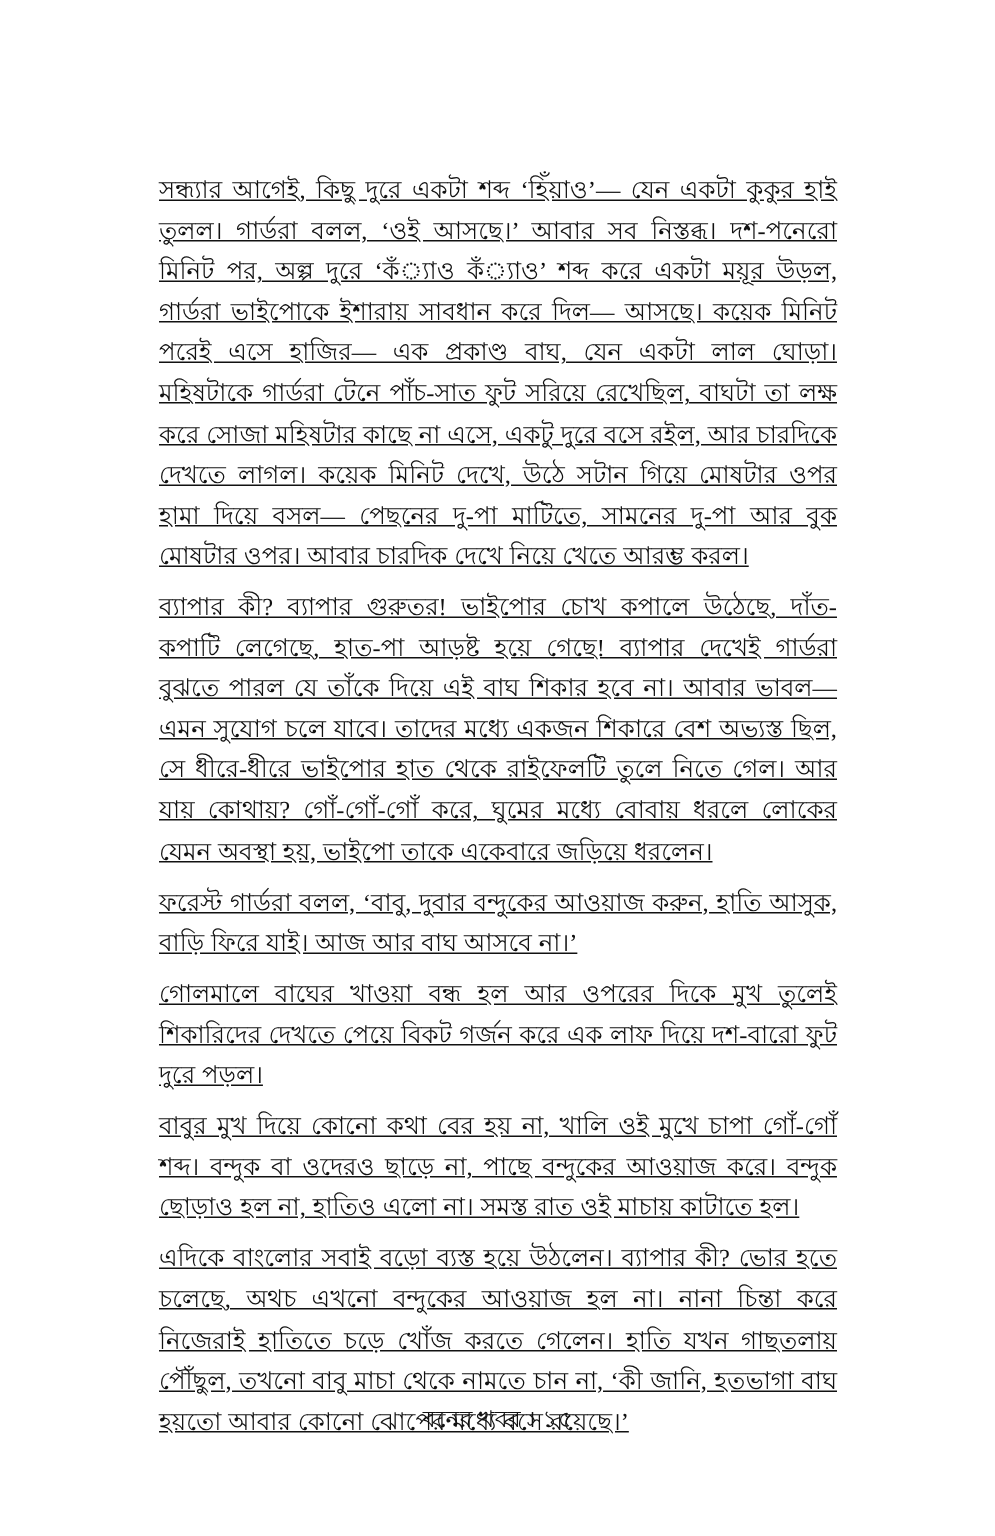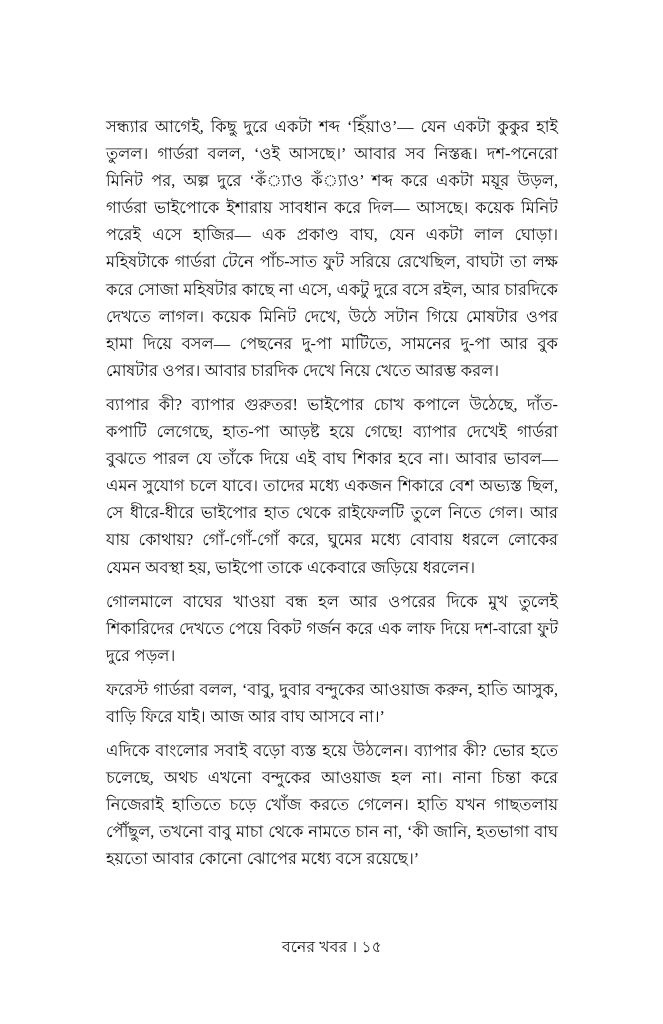--- a/index.html
+++ b/index.html
@@ -24,20 +24,21 @@
   .para {
     margin: 0 0 7px 0;
     font-size: 16.3px;
     line-height: 27.1px;
     color: #111111;
     text-align: justify;
     text-justify: inter-word;
     word-spacing: 0.5px;
     -webkit-font-feature-settings: "kern" 1;
     font-feature-settings: "kern" 1;
+    text-decoration: underline;
   }
   .para.indent {
     text-indent: 7px;
   }
   .footer {
     position: absolute;
     left: 106px;
     top: 936px;
     width: 452px;
     text-align: center;
@@ -48,20 +49,21 @@
   }
 </style>
 </head>
 <body>
 
 <div class="page">
 
   <div class="text-column">
     <p class="para">সন্ধ্যার আগেই, কিছু দুরে একটা শব্দ ‘হিঁয়াও’— যেন একটা কুকুর হাই তুলল। গার্ডরা বলল, ‘ওই আসছে।’ আবার সব নিস্তব্ধ। দশ-পনেরো মিনিট পর, অল্প দুরে ‘কঁ্যাও কঁ্যাও’ শব্দ করে একটা ময়ূর উড়ল, গার্ডরা ভাইপোকে ইশারায় সাবধান করে দিল— আসছে। কয়েক মিনিট পরেই এসে হাজির— এক প্রকাণ্ড বাঘ, যেন একটা লাল ঘোড়া। মহিষটাকে গার্ডরা টেনে পাঁচ-সাত ফুট সরিয়ে রেখেছিল, বাঘটা তা লক্ষ করে সোজা মহিষটার কাছে না এসে, একটু দুরে বসে রইল, আর চারদিকে দেখতে লাগল। কয়েক মিনিট দেখে, উঠে সটান গিয়ে মোষটার ওপর হামা দিয়ে বসল— পেছনের দু-পা মাটিতে, সামনের দু-পা আর বুক মোষটার ওপর। আবার চারদিক দেখে নিয়ে খেতে আরম্ভ করল।</p>
     <p class="para">ব্যাপার কী? ব্যাপার গুরুতর! ভাইপোর চোখ কপালে উঠেছে, দাঁত-কপাটি লেগেছে, হাত-পা আড়ষ্ট হয়ে গেছে! ব্যাপার দেখেই গার্ডরা বুঝতে পারল যে তাঁকে দিয়ে এই বাঘ শিকার হবে না। আবার ভাবল— এমন সুযোগ চলে যাবে। তাদের মধ্যে একজন শিকারে বেশ অভ্যস্ত ছিল, সে ধীরে-ধীরে ভাইপোর হাত থেকে রাইফেলটি তুলে নিতে গেল। আর যায় কোথায়? গোঁ-গোঁ-গোঁ করে, ঘুমের মধ্যে বোবায় ধরলে লোকের যেমন অবস্থা হয়, ভাইপো তাকে একেবারে জড়িয়ে ধরলেন।</p>
+    <p class="para">ফরেস্ট গার্ডরা বলল, ‘বাবু, দুবার বন্দুকের আওয়াজ করুন, হাতি আসুক, বাড়ি ফিরে যাই। আজ আর বাঘ আসবে না।’</p>
     <p class="para">গোলমালে বাঘের খাওয়া বন্ধ হল আর ওপরের দিকে মুখ তুলেই শিকারিদের দেখতে পেয়ে বিকট গর্জন করে এক লাফ দিয়ে দশ-বারো ফুট দুরে পড়ল।</p>
-    <p class="para">ফরেস্ট গার্ডরা বলল, ‘বাবু, দুবার বন্দুকের আওয়াজ করুন, হাতি আসুক, বাড়ি ফিরে যাই। আজ আর বাঘ আসবে না।’</p>
+    <p class="para">বাবুর মুখ দিয়ে কোনো কথা বের হয় না, খালি ওই মুখে চাপা গোঁ-গোঁ শব্দ। বন্দুক বা ওদেরও ছাড়ে না, পাছে বন্দুকের আওয়াজ করে। বন্দুক ছোড়াও হল না, হাতিও এলো না। সমস্ত রাত ওই মাচায় কাটাতে হল।</p>
     <p class="para">এদিকে বাংলোর সবাই বড়ো ব্যস্ত হয়ে উঠলেন। ব্যাপার কী? ভোর হতে চলেছে, অথচ এখনো বন্দুকের আওয়াজ হল না। নানা চিন্তা করে নিজেরাই হাতিতে চড়ে খোঁজ করতে গেলেন। হাতি যখন গাছতলায় পৌঁছুল, তখনো বাবু মাচা থেকে নামতে চান না, ‘কী জানি, হতভাগা বাঘ হয়তো আবার কোনো ঝোপের মধ্যে বসে রয়েছে।’</p>
   </div>
 
   <div class="footer">বনের খবর । ১৫</div>
 
 </div>
 
 </body></html>

